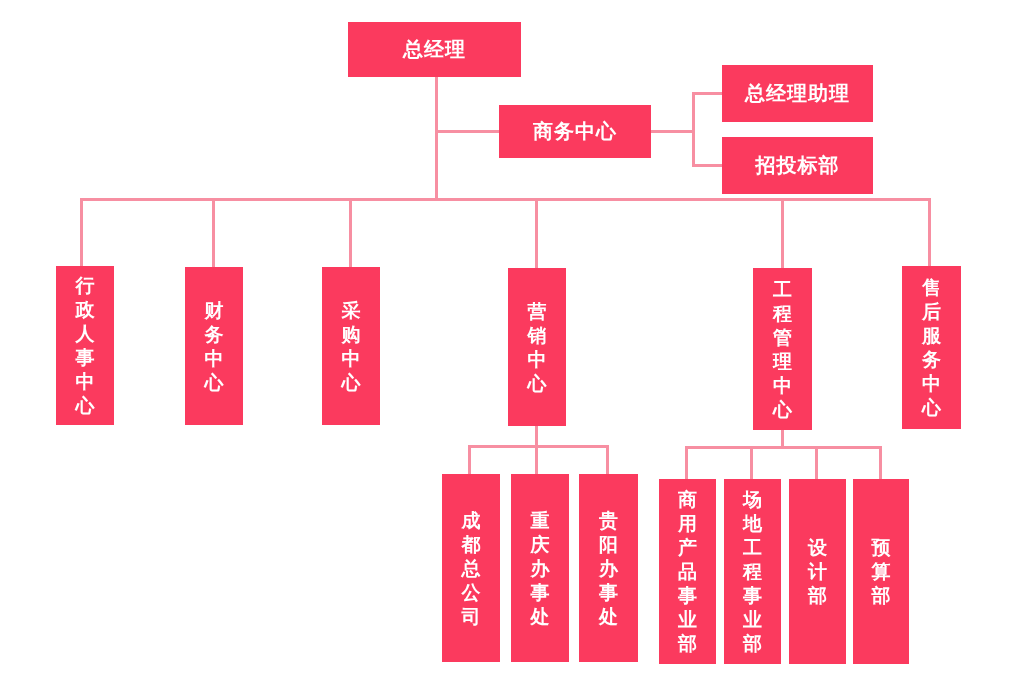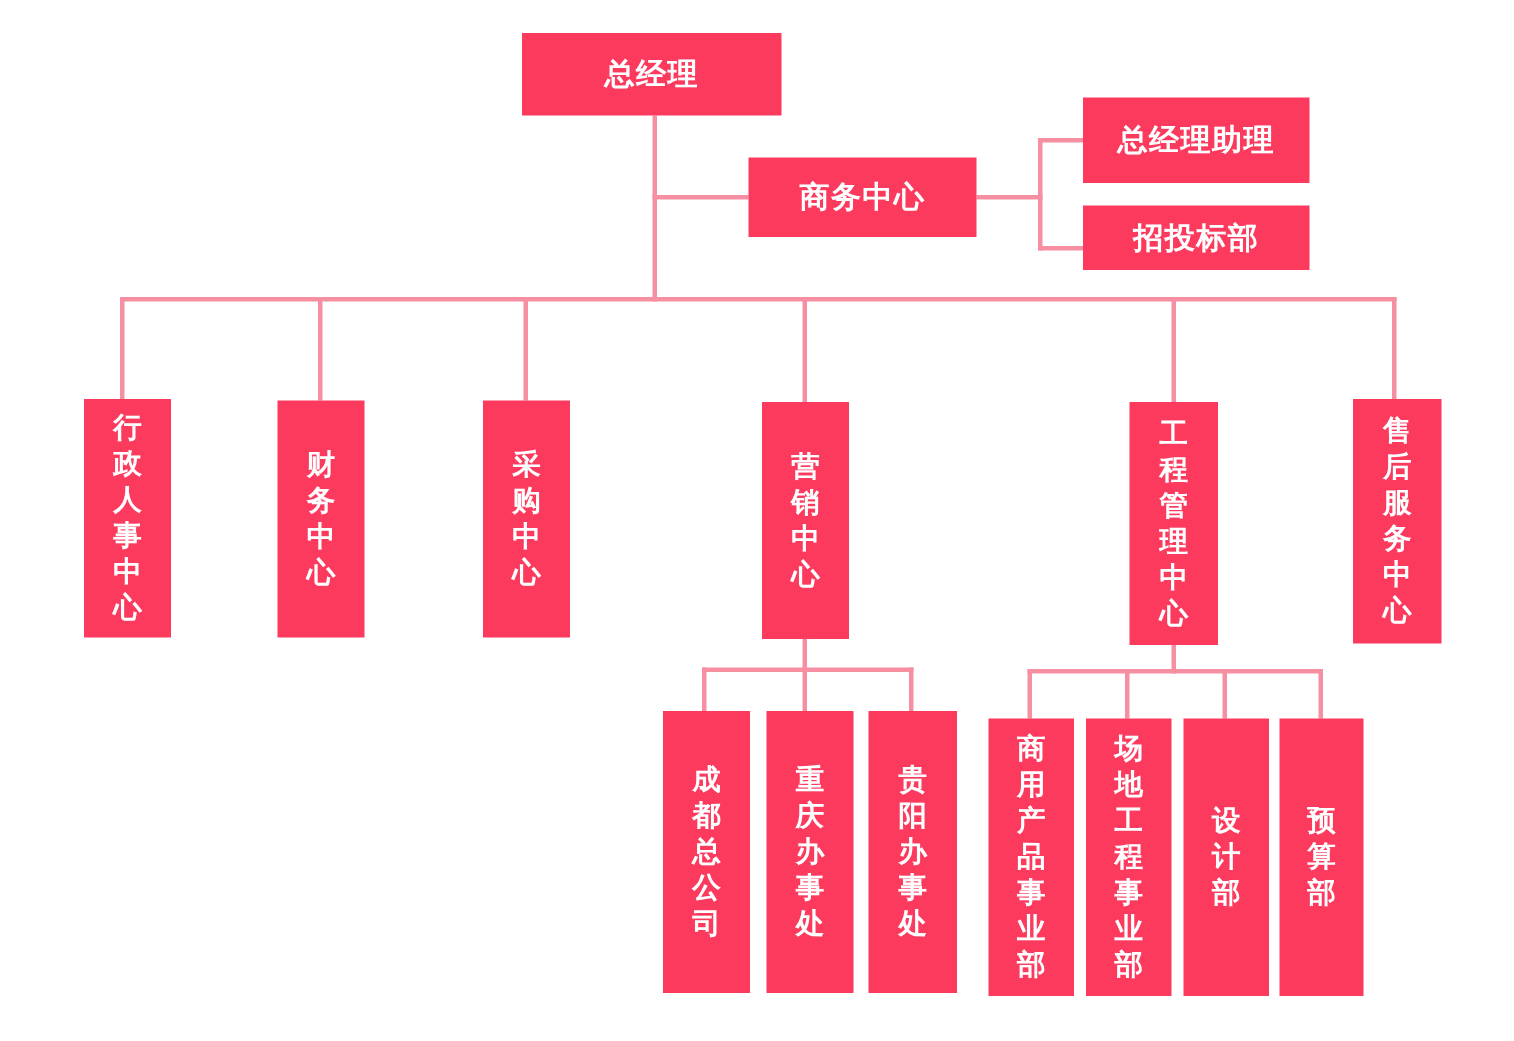--- a/index.html
+++ b/index.html
@@ -35,21 +35,21 @@
   }
   .vchar { display: block; }
   .line {
     position: absolute;
     background: #f78fa2;
   }
   
   #gm        { left: 348px; top: 22px;  width: 173px; height: 55px; }
   #assistant { left: 499px; top: 105px; width: 152px; height: 53px; }
   #biz       { left: 722px; top: 65px;  width: 151px; height: 57px; }
-  #bid       { left: 722px; top: 137px; width: 151px; height: 43px; }
+  #bid       { left: 722px; top: 137px; width: 151px; height: 57px; }
   #d1 { left: 56px;  top: 266px; width: 58px; height: 159px; }
   #d2 { left: 185px; top: 267px; width: 58px; height: 158px; }
   #d3 { left: 322px; top: 267px; width: 58px; height: 158px; }
   #d4 { left: 508px; top: 268px; width: 58px; height: 158px; }
   #d5 { left: 753px; top: 268px; width: 59px; height: 162px; }
   #d6 { left: 902px; top: 266px; width: 59px; height: 163px; }
   #m1 { left: 442px; top: 474px; width: 58px; height: 188px; }
   #m2 { left: 511px; top: 474px; width: 58px; height: 188px; }
   #m3 { left: 579px; top: 474px; width: 59px; height: 188px; }
   #e1 { left: 659px; top: 479px; width: 57px; height: 185px; }

